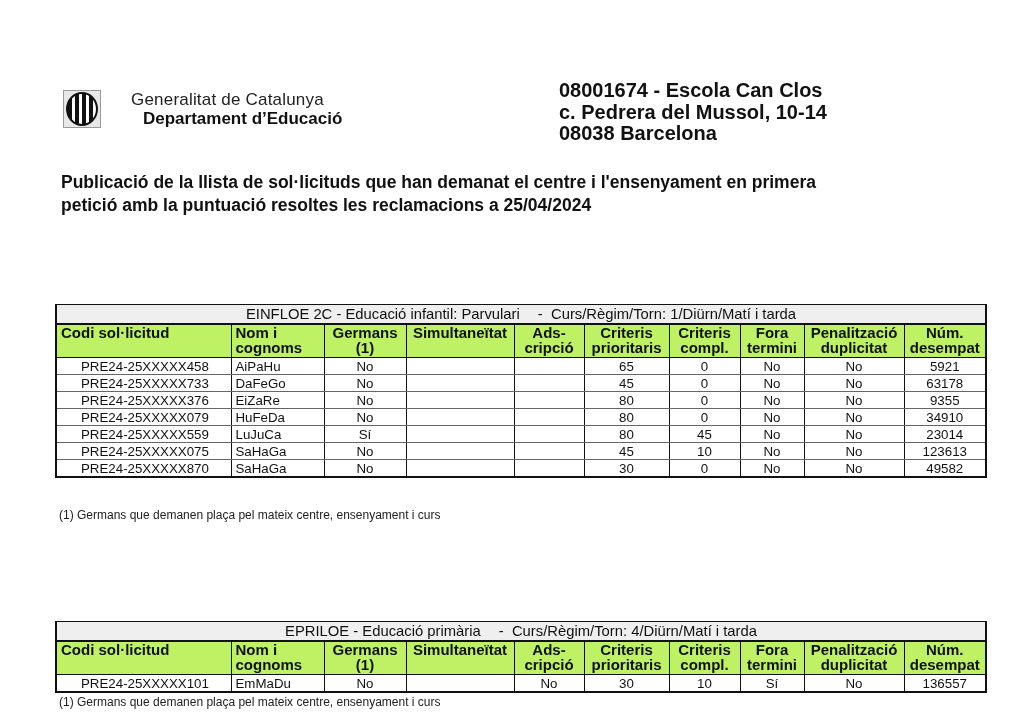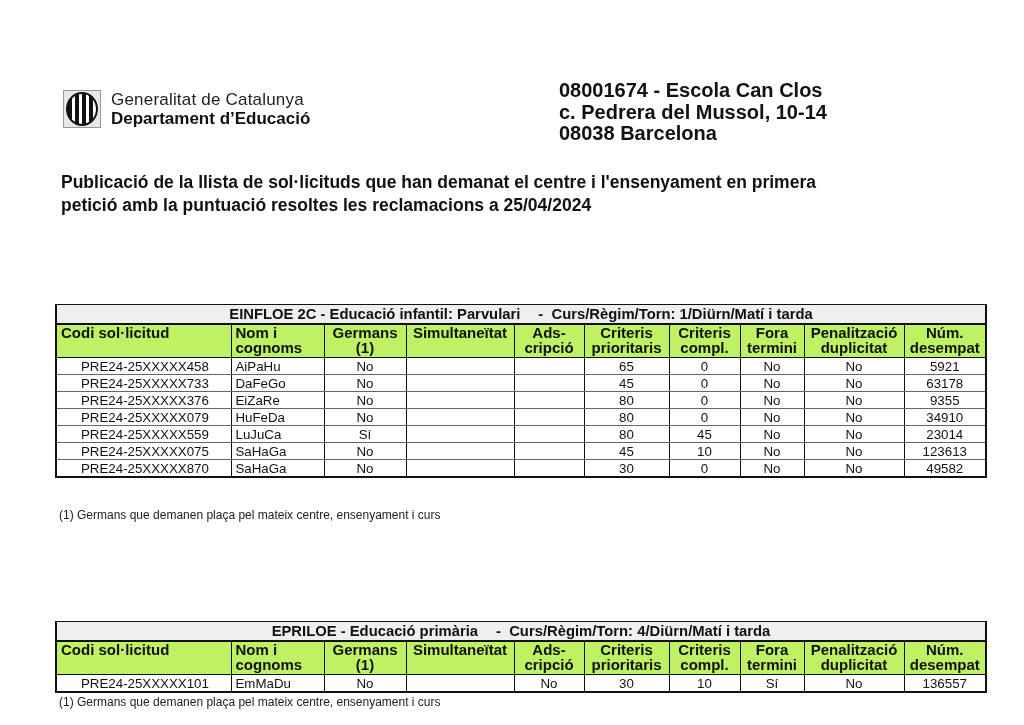--- a/index.html
+++ b/index.html
@@ -2,27 +2,27 @@
 <html><head>
 <meta charset="utf-8">
 <style>
   html, body { margin: 0; padding: 0; background: #ffffff; }
   body { width: 1024px; height: 725px; position: relative; overflow: hidden; font-family: "Liberation Sans", sans-serif; color: #111; }
   .logo { position: absolute; left: 63px; top: 90px; display: flex; align-items: center; }
   .logo-mark { width: 38px; height: 38px; position: relative; margin-right: 10px; }
   .logo-mark .sq { position: absolute; inset: 0; background: #e8e8e8; border: 1px solid #999; }
   .logo-mark .circ { position: absolute; left: 3px; top: 2px; width: 32px; height: 34px; border-radius: 50%; overflow: hidden;
     background: repeating-linear-gradient(90deg, #111 0 4px, #fff 4px 7px); border: 2px solid #111; box-sizing: border-box; }
-  .logo-text .l1 { font-size: 17px; line-height: 18px; color: #222; letter-spacing: 0.2px; }
-  .logo-text .l2 { font-size: 17px; line-height: 19px; font-weight: bold; color: #111; }
+  .logo-text .l1 { font-size: 17px; line-height: 18px; color: #222; letter-spacing: 0.2px; margin-left: 20px; }
+  .logo-text .l2 { font-size: 17px; line-height: 19px; font-weight: bold; color: #111; margin-left: 32px; }
   .school { position: absolute; left: 559px; top: 80px; font-size: 20px; line-height: 21.5px; color: #111; font-weight: bold; }
   .title { position: absolute; left: 61px; top: 171px; font-size: 17.5px; font-weight: bold; line-height: 23px; width: 900px; }
   table.tbl { position: absolute; left: 55px; border-collapse: collapse; table-layout: fixed; font-size: 13.3px; }
   table.tbl td, table.tbl th { border: 1.5px solid #111; padding: 0 4px; line-height: 15px; height: 16px; overflow: hidden; white-space: nowrap; }
-  table.tbl tr.caption-row th { background: #efefef; font-size: 14.8px; font-weight: bold; text-align: center; height: 18px; line-height: 18px; border-bottom: 2px solid #111; border-top: 1.5px solid #111; }
+  table.tbl tr.caption-row th { background: #efefef; font-size: 14.8px; font-weight: normal; text-align: center; height: 18px; line-height: 18px; border-bottom: 2px solid #111; border-top: 1.5px solid #111; }
   table.tbl tr.head-row th { background: #bef264; font-size: 15px; font-weight: bold; text-align: center; vertical-align: top; line-height: 15px; height: 32px; }
   table.tbl tr.head-row th.left { text-align: left; }
   table.tbl td { text-align: center; border-top: 1px solid #666; border-bottom: 1px solid #666; }
   table.tbl td.left { text-align: left; }
   table.tbl td.first { padding-left: 24px; }
   .outer-left { border-left: 2.5px solid #111 !important; }
   .outer-right { border-right: 2.5px solid #111 !important; }
   #t1 { top: 304px; }
   #t2 { top: 621px; }
   .footnote { position: absolute; left: 59px; font-size: 12px; color: #222; }

